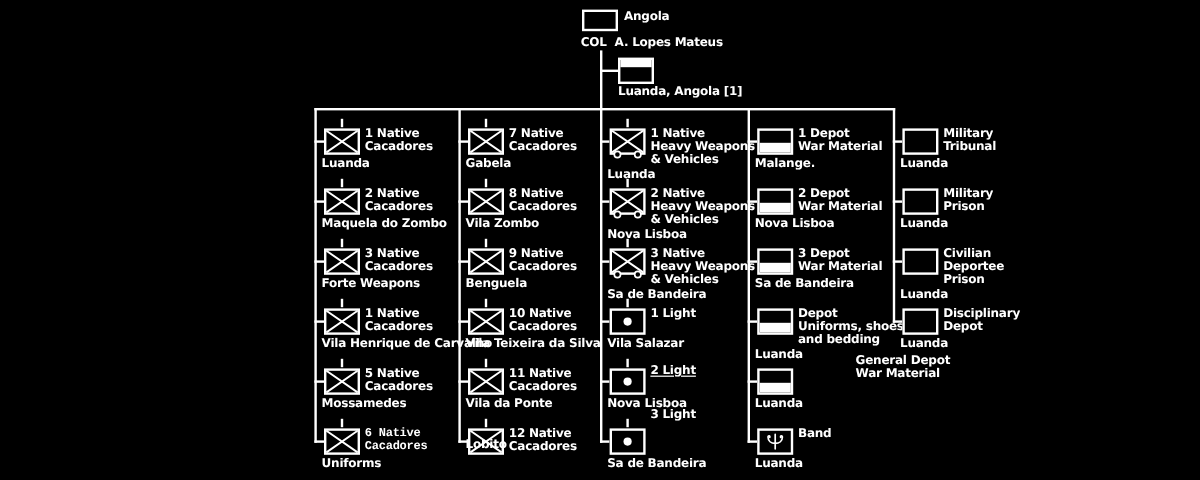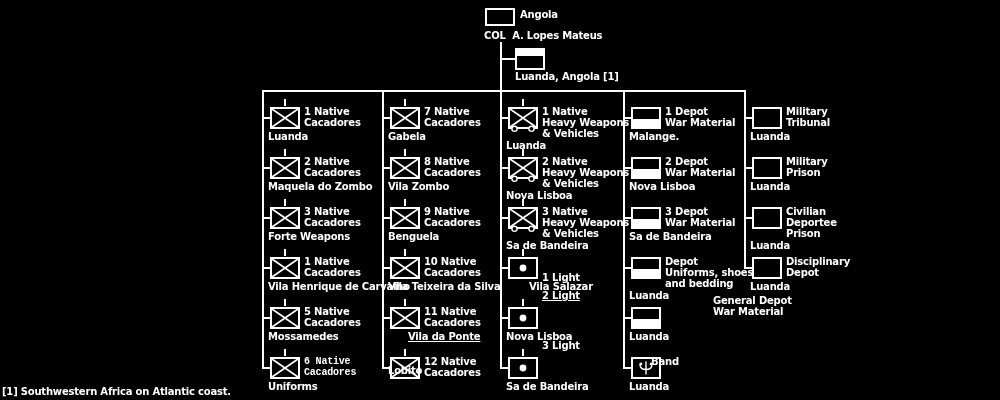--- a/index.html
+++ b/index.html
@@ -29,21 +29,20 @@
   <div class="vline" style="left:500px;top:42px;height:48px;"></div>
   <div class="hline" style="left:500px;top:58px;width:15px;"></div>
 
   <div class="ubox" style="left:515px;top:48px;">
     <div class="hq-fill"></div>
   </div>
   <span class="lbl" style="left:515px;top:71px;">Luanda, Angola [1]</span>
 
   <div class="hline" style="left:262px;top:90px;width:484px;"></div>
 
-  <span class="footnote" style="left:2px;top:386px;">[1] Southwestern Africa on Atlantic coast.</span>
 <div class="vline" style="left: 262px; top: 90px; height: 279px;"></div>
     <div class="hline" style="left: 262px; top: 117px; width: 8px;"></div>
     <div class="ubox" style="left: 270px; top: 107px;">
       <svg class="sym" viewBox="0 0 26 18">
         <path d="M0 0 L26 18 M26 0 L0 18" stroke="#fff" stroke-width="1.6" fill="none"></path>
       </svg>
     </div>
     <div class="tick" style="left: 284px; top: 99px;"></div>
     <div class="utitle" style="left: 304px; top: 106px;">1 Native
 Cacadores</div>
@@ -141,21 +140,21 @@
     <div class="uloc" style="left: 388px; top: 281px;">Vila Teixeira da Silva</div>
     <div class="hline" style="left: 382px; top: 317px; width: 8px;"></div>
     <div class="ubox" style="left: 390px; top: 307px;">
       <svg class="sym" viewBox="0 0 26 18">
         <path d="M0 0 L26 18 M26 0 L0 18" stroke="#fff" stroke-width="1.6" fill="none"></path>
       </svg>
     </div>
     <div class="tick" style="left: 404px; top: 299px;"></div>
     <div class="utitle" style="left: 424px; top: 306px;">11 Native
 Cacadores</div>
-    <div class="uloc" style="left: 408px; top: 331px; text-decoration: underline;">Vila da Ponte</div>
+    <div class="uloc" style="left: 388px; top: 331px;">Vila da Ponte</div>
     <div class="hline" style="left: 382px; top: 367px; width: 8px;"></div>
     <div class="ubox" style="left: 390px; top: 357px;">
       <svg class="sym" viewBox="0 0 26 18">
         <path d="M0 0 L26 18 M26 0 L0 18" stroke="#fff" stroke-width="1.6" fill="none"></path>
       </svg>
     </div>
     <div class="tick" style="left: 404px; top: 349px;"></div>
     <div class="utitle" style="left: 424px; top: 356px;">12 Native
 Cacadores</div>
     <div class="uloc" style="left: 388px; top: 365px;">Lobito</div>
@@ -199,30 +198,30 @@
 Heavy Weapons
 &amp; Vehicles</div>
     <div class="uloc" style="left: 506px; top: 240px;">Sa de Bandeira</div>
     <div class="hline" style="left: 500px; top: 267px; width: 8px;"></div>
     <div class="ubox" style="left: 508px; top: 257px;">
       <svg class="sym" viewBox="0 0 26 18">
         <circle cx="13" cy="9" r="3.4" fill="#fff"></circle>
       </svg>
     </div>
     <div class="tick" style="left: 522px; top: 249px;"></div>
-    <div class="utitle" style="left: 542px; top: 256px; margin-top: 16px;">1 Light</div>
-    <div class="uloc" style="left: 506px; top: 281px; margin-left: 23px;">Vila Salazar</div>
+    <div class="utitle" style="left: 542px; top: 256px;">1 Light</div>
+    <div class="uloc" style="left: 506px; top: 281px;">Vila Salazar</div>
     <div class="hline" style="left: 500px; top: 317px; width: 8px;"></div>
     <div class="ubox" style="left: 508px; top: 307px;">
       <svg class="sym" viewBox="0 0 26 18">
         <circle cx="13" cy="9" r="3.4" fill="#fff"></circle>
       </svg>
     </div>
     <div class="tick" style="left: 522px; top: 299px;"></div>
-    <div class="utitle" style="left: 542px; top: 290px; text-decoration: underline;">2 Light</div>
+    <div class="utitle" style="left: 542px; top: 304px; text-decoration: underline;">2 Light</div>
     <div class="uloc" style="left: 506px; top: 331px;">Nova Lisboa</div>
     <div class="hline" style="left: 500px; top: 367px; width: 8px;"></div>
     <div class="ubox" style="left: 508px; top: 357px;">
       <svg class="sym" viewBox="0 0 26 18">
         <circle cx="13" cy="9" r="3.4" fill="#fff"></circle>
       </svg>
     </div>
     <div class="tick" style="left: 522px; top: 349px;"></div>
     <div class="utitle" style="left: 542px; top: 340px;">3 Light</div>
     <div class="uloc" style="left: 506px; top: 381px;">Sa de Bandeira</div>
@@ -262,21 +261,21 @@
     </div>
     <div class="utitle" style="left: 665px; top: 295px; margin-left: 48px;">General Depot
 War Material</div>
     <div class="uloc" style="left: 629px; top: 331px;">Luanda</div>
     <div class="hline" style="left: 623px; top: 367px; width: 8px;"></div>
     <div class="ubox" style="left: 631px; top: 357px;">
       <svg class="sym" viewBox="0 0 26 18">
         <path d="M13 3 L13 15 M13 10.5 C9.5 10.5 7 8.5 7 5.2 C7 3.7 8.9 3.8 8.5 5.5 M13 10.5 C16.5 10.5 19 8.5 19 5.2 C19 3.7 17.1 3.8 17.5 5.5" stroke="#fff" stroke-width="1.4" fill="none" stroke-linecap="round"></path>
       </svg>
     </div>
-    <div class="utitle" style="left: 651px; top: 356px;">Band</div>
+    <div class="utitle" style="left: 665px; top: 356px;">Band</div>
     <div class="uloc" style="left: 629px; top: 381px;">Luanda</div>
     <div class="vline" style="left: 744px; top: 90px; height: 179px;"></div>
     <div class="hline" style="left: 744px; top: 117px; width: 8px;"></div>
     <div class="ubox" style="left: 752px; top: 107px;"></div>
     <div class="utitle" style="left: 786px; top: 106px;">Military
 Tribunal</div>
     <div class="uloc" style="left: 750px; top: 131px;">Luanda</div>
     <div class="hline" style="left: 744px; top: 167px; width: 8px;"></div>
     <div class="ubox" style="left: 752px; top: 157px;"></div>
     <div class="utitle" style="left: 786px; top: 156px;">Military

